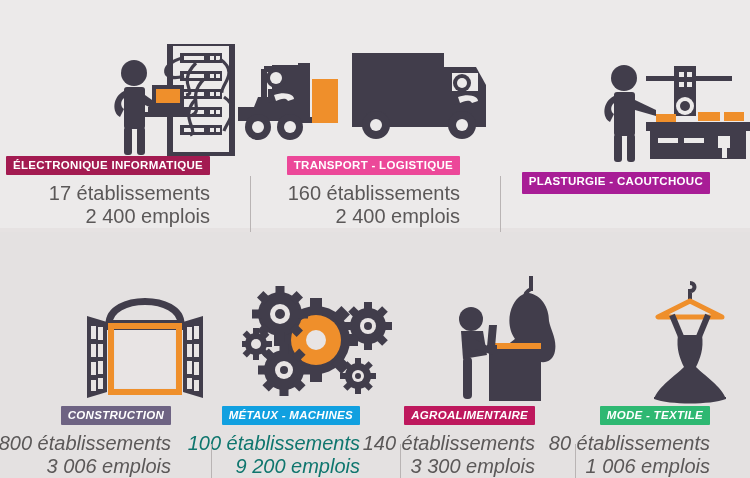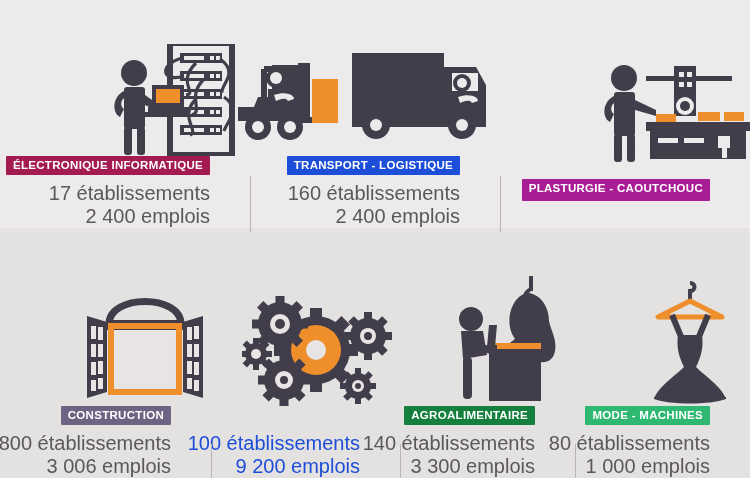--- a/index.html
+++ b/index.html
@@ -97,21 +97,21 @@
     padding-top: 7px;
     color: #5b5858;
     font-size: 20px;
     line-height: 23px;
   }
   .stats div { white-space: nowrap; }
 
   
   .c-top-1 { width: 250px; }
   .c-top-2 { width: 250px; }
-  .c-top-3 { width: 250px; gap: 7px; }
+  .c-top-3 { width: 250px; }
   
   .c-bot-1 { width: 211px; }
   .c-bot-2 { width: 189px; }
   .c-bot-3 { width: 175px; }
   .c-bot-4 { width: 175px; }
 
   svg { display: block; }
 </style>
 </head>
 <body style="background: rgb(228, 225, 225);">
@@ -224,21 +224,21 @@
           <circle cx="234" cy="38" r="5" fill="#eceaea"></circle>
           <path d="M226 48 L244 48 L248 58 L226 60 Z" fill="#413d4b"></path>
           <path d="M230 52 C 242 48, 250 52, 250 56 L244 58 C 242 54, 236 56, 232 58 Z" fill="#eceaea"></path>
           <circle cx="148" cy="80" r="14" fill="#413d4b"></circle>
           <circle cx="148" cy="80" r="6" fill="#eceaea"></circle>
           <circle cx="234" cy="80" r="14" fill="#413d4b"></circle>
           <circle cx="234" cy="80" r="6" fill="#eceaea"></circle>
         </svg>
       </div>
       <div class="badge-row">
-        <span class="badge" style="background: #1d4ed8;">TRANSPORT - LOGISTIQUE</span>
+        <span class="badge" style="background: #ec4899;">TRANSPORT - LOGISTIQUE</span>
       </div>
       <div class="stats" style="color: rgb(91, 88, 88);">
         <div>160 établissements</div>
         <div>2 400 emplois</div>
       </div>
     </div>
 
     <div class="cell c-top-3">
       <div class="divider" style="background: rgb(185, 180, 180);"></div>
       <div class="icon-wrap">
@@ -282,21 +282,21 @@
             <path d="M37 48 L58 58 L58 64 L37 58 Z"></path>
           </g>
         </svg>
       </div>
       <div class="badge-row">
         <span class="badge" style="background: rgb(168, 29, 150);">PLASTURGIE - CAOUTCHOUC</span>
       </div>
     </div>
   </div>
 
-  <div class="row row-bottom" style="background: rgb(228, 225, 225);">
+  <div class="row row-bottom" style="background: rgb(228, 225, 225); font-style: italic;">
 
     <div class="cell c-bot-1">
       <div class="icon-wrap">
         <svg width="132" height="130" viewBox="0 0 132 130">
 
           <path d="M30 48 C 30 18, 102 18, 102 48" fill="none" stroke="#413d4b" stroke-width="7"></path>
 
           <rect x="28" y="44" width="76" height="10" fill="#413d4b"></rect>
           <rect x="32" y="50" width="68" height="66" fill="none" stroke="#ef8f2b" stroke-width="6"></rect>
           <rect x="36" y="54" width="60" height="58" fill="#e8e4e4"></rect>
@@ -436,21 +436,24 @@
               <rect x="-3" y="-18" width="6" height="7" transform="rotate(45)"></rect>
               <rect x="-3" y="11" width="6" height="7" transform="rotate(45)"></rect>
               <rect x="-18" y="-3" width="7" height="6" transform="rotate(45)"></rect>
               <rect x="11" y="-3" width="7" height="6" transform="rotate(45)"></rect>
             </g>
             <circle r="6" fill="#e8e4e4"></circle>
             <circle r="3" fill="#413d4b"></circle>
           </g>
         </svg>
       </div>
-      <div class="stats" style="color: #1d4ed8;">
+      <div class="badge-row">
+        <span class="badge" style="background: rgb(17, 160, 224);">MÉTAUX - MACHINES</span>
+      </div>
+      <div class="stats" style="color: #0f766e;">
         <div>100 établissements</div>
         <div>9 200 emplois</div>
       </div>
     </div>
 
     <div class="cell c-bot-3">
       <div class="divider" style="background: rgb(185, 180, 180);"></div>
       <div class="icon-wrap">
         <svg width="130" height="136" viewBox="0 0 130 136">
 
@@ -473,21 +476,21 @@
             <path d="M30 66 L48 76 L48 82 L30 76 Z"></path>
           </g>
 
           <g fill="#413d4b">
             <path d="M44 52 L52 52 L50 74 L42 74 Z"></path>
           </g>
           <rect x="42" y="72" width="10" height="4" fill="#413d4b"></rect>
         </svg>
       </div>
       <div class="badge-row">
-        <span class="badge" style="background: #15803d;">AGROALIMENTAIRE</span>
+        <span class="badge" style="background: #be185d;">AGROALIMENTAIRE</span>
       </div>
       <div class="stats" style="color: rgb(91, 88, 88);">
         <div>140 établissements</div>
         <div>3 300 emplois</div>
       </div>
     </div>
 
     <div class="cell c-bot-4">
       <div class="divider" style="background: rgb(185, 180, 180);"></div>
       <div class="icon-wrap">
@@ -501,21 +504,21 @@
           <path d="M78 40 L68 64" stroke="#413d4b" stroke-width="6" fill="none"></path>
 
           <path d="M48 60 L72 60 C 74 74, 70 84, 66 92
                    C 74 100, 92 112, 96 124 L24 124
                    C 28 112, 46 100, 54 92
                    C 50 84, 46 74, 48 60 Z" fill="#413d4b"></path>
           <path d="M24 124 C 40 130, 80 130, 96 124 L96 122 L24 122 Z" fill="#413d4b"></path>
         </svg>
       </div>
       <div class="badge-row">
-        <span class="badge" style="background: rgb(46, 184, 114);">MODE - MACHINES</span>
+        <span class="badge" style="background: rgb(46, 184, 114);">MODE - TEXTILE</span>
       </div>
       <div class="stats" style="color: rgb(91, 88, 88);">
         <div>80 établissements</div>
-        <div>1 000 emplois</div>
+        <div>1 006 emplois</div>
       </div>
     </div>
   </div>
 </div>
 
 </body></html>

